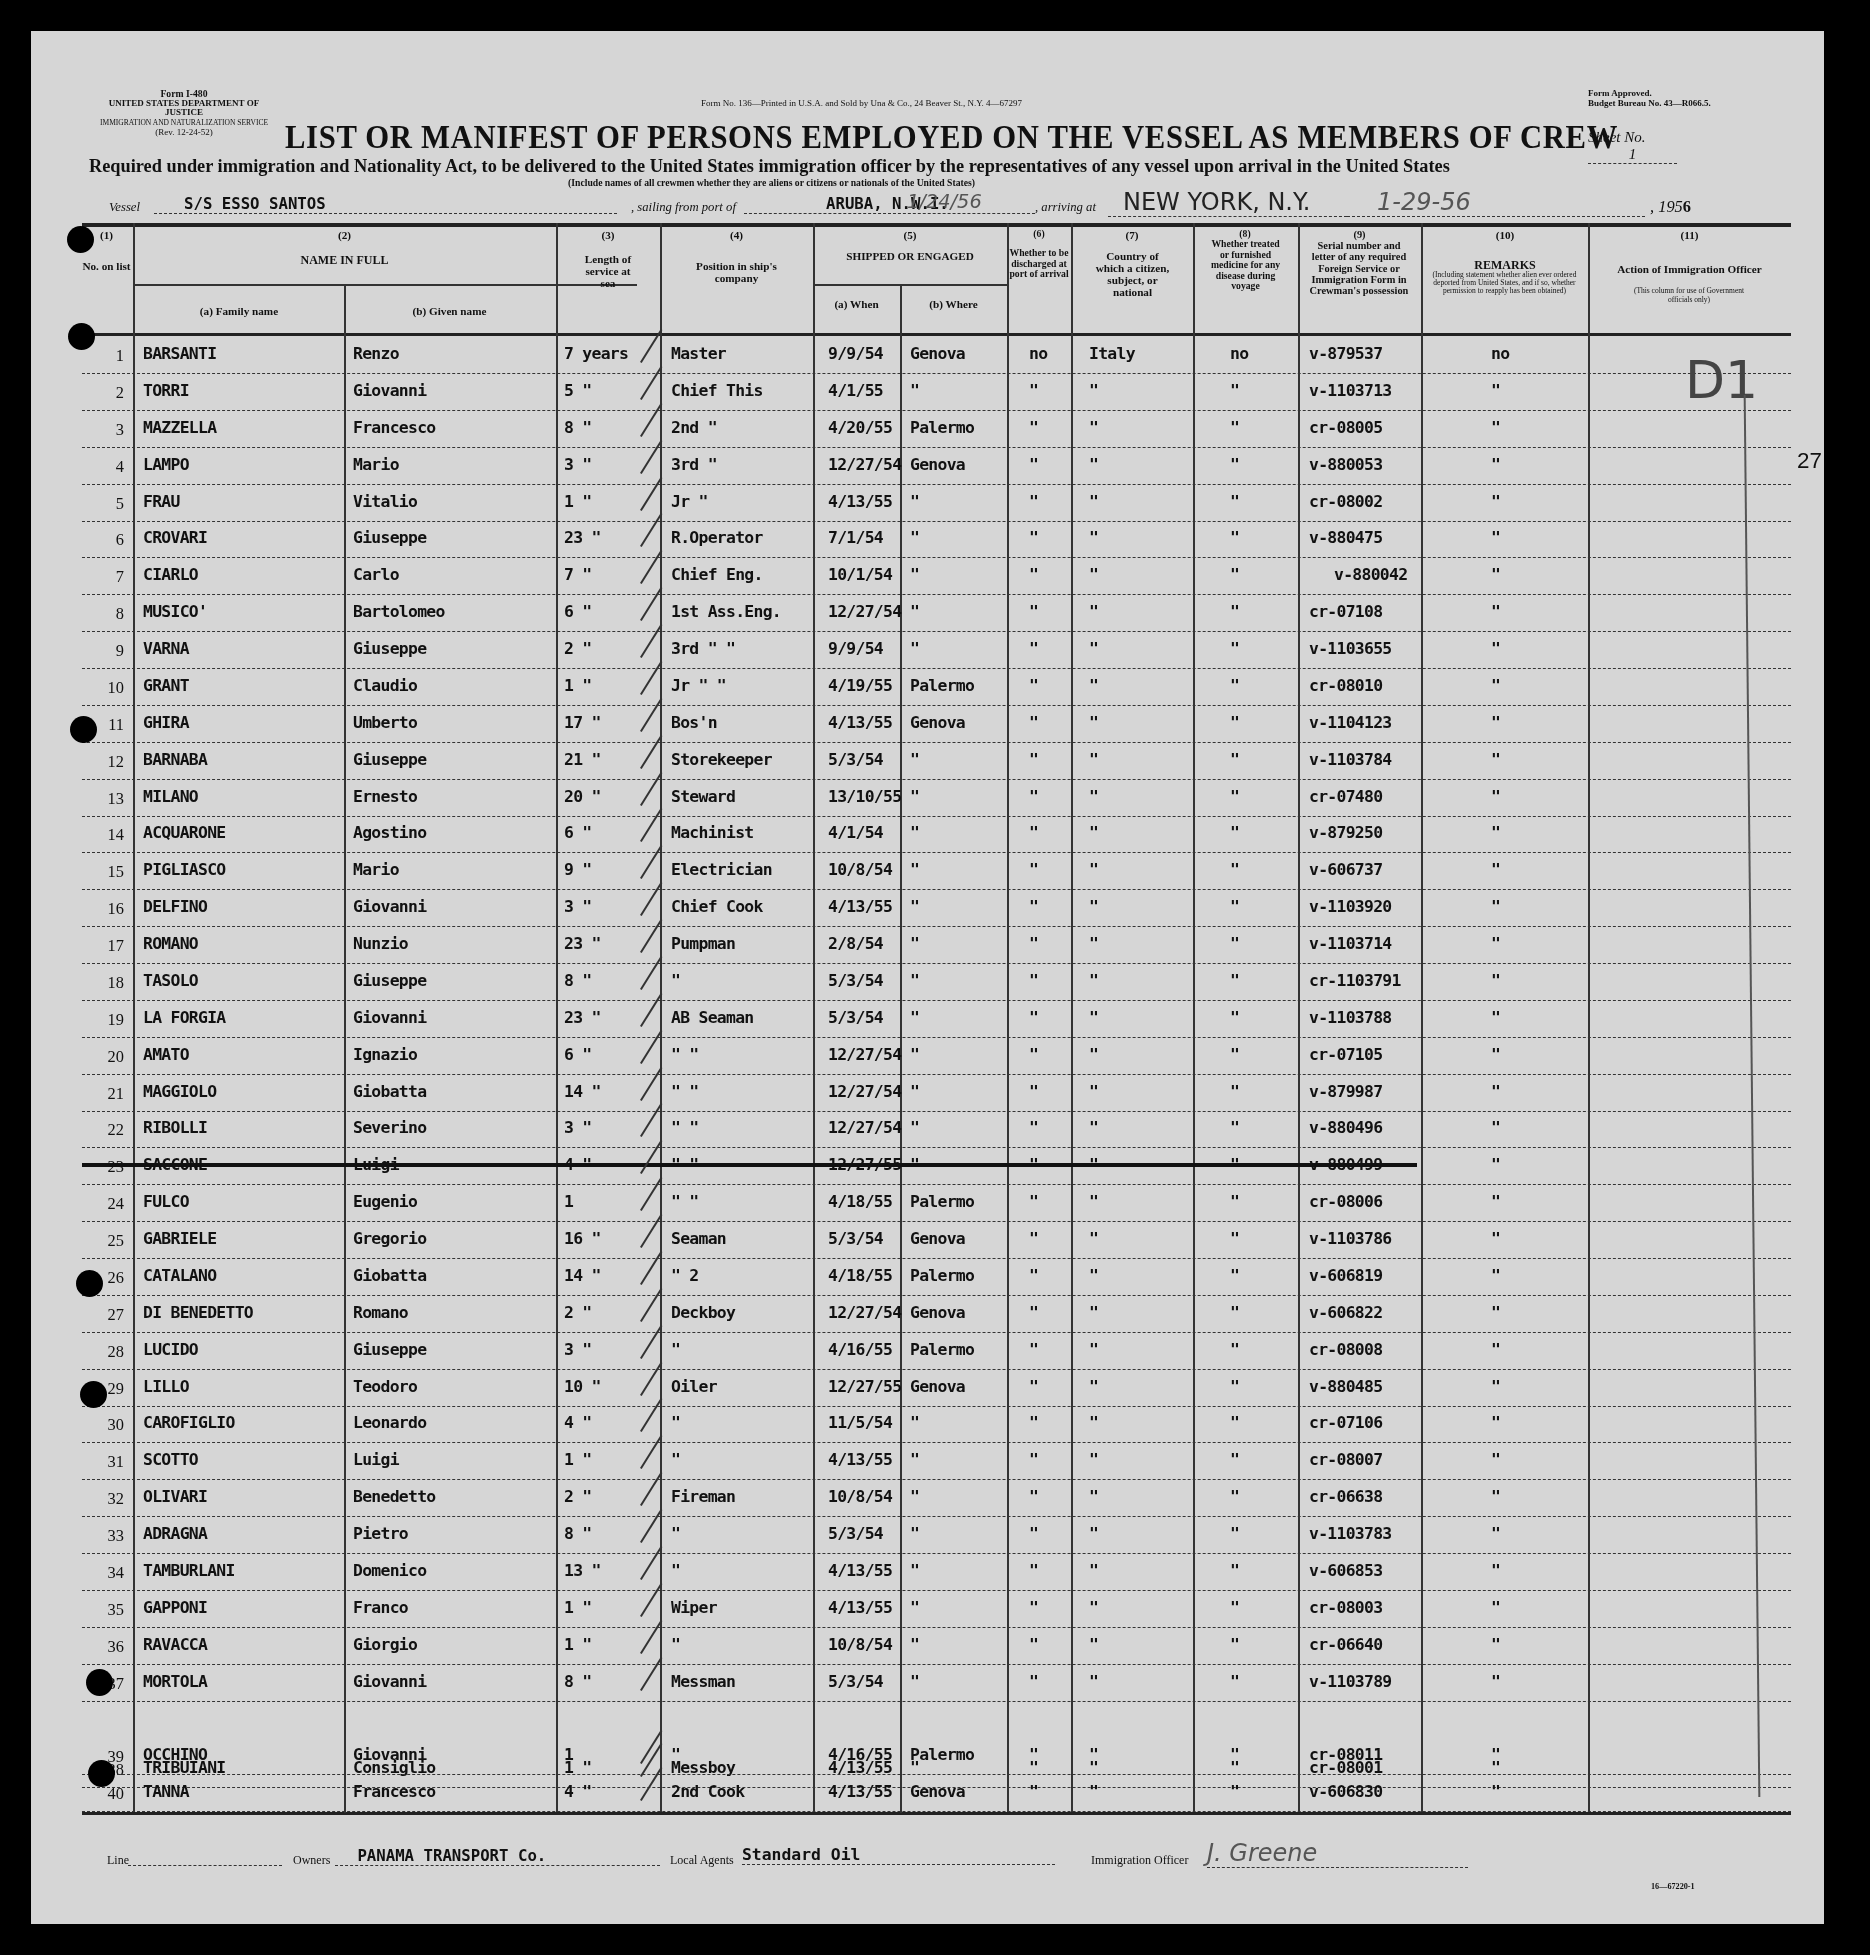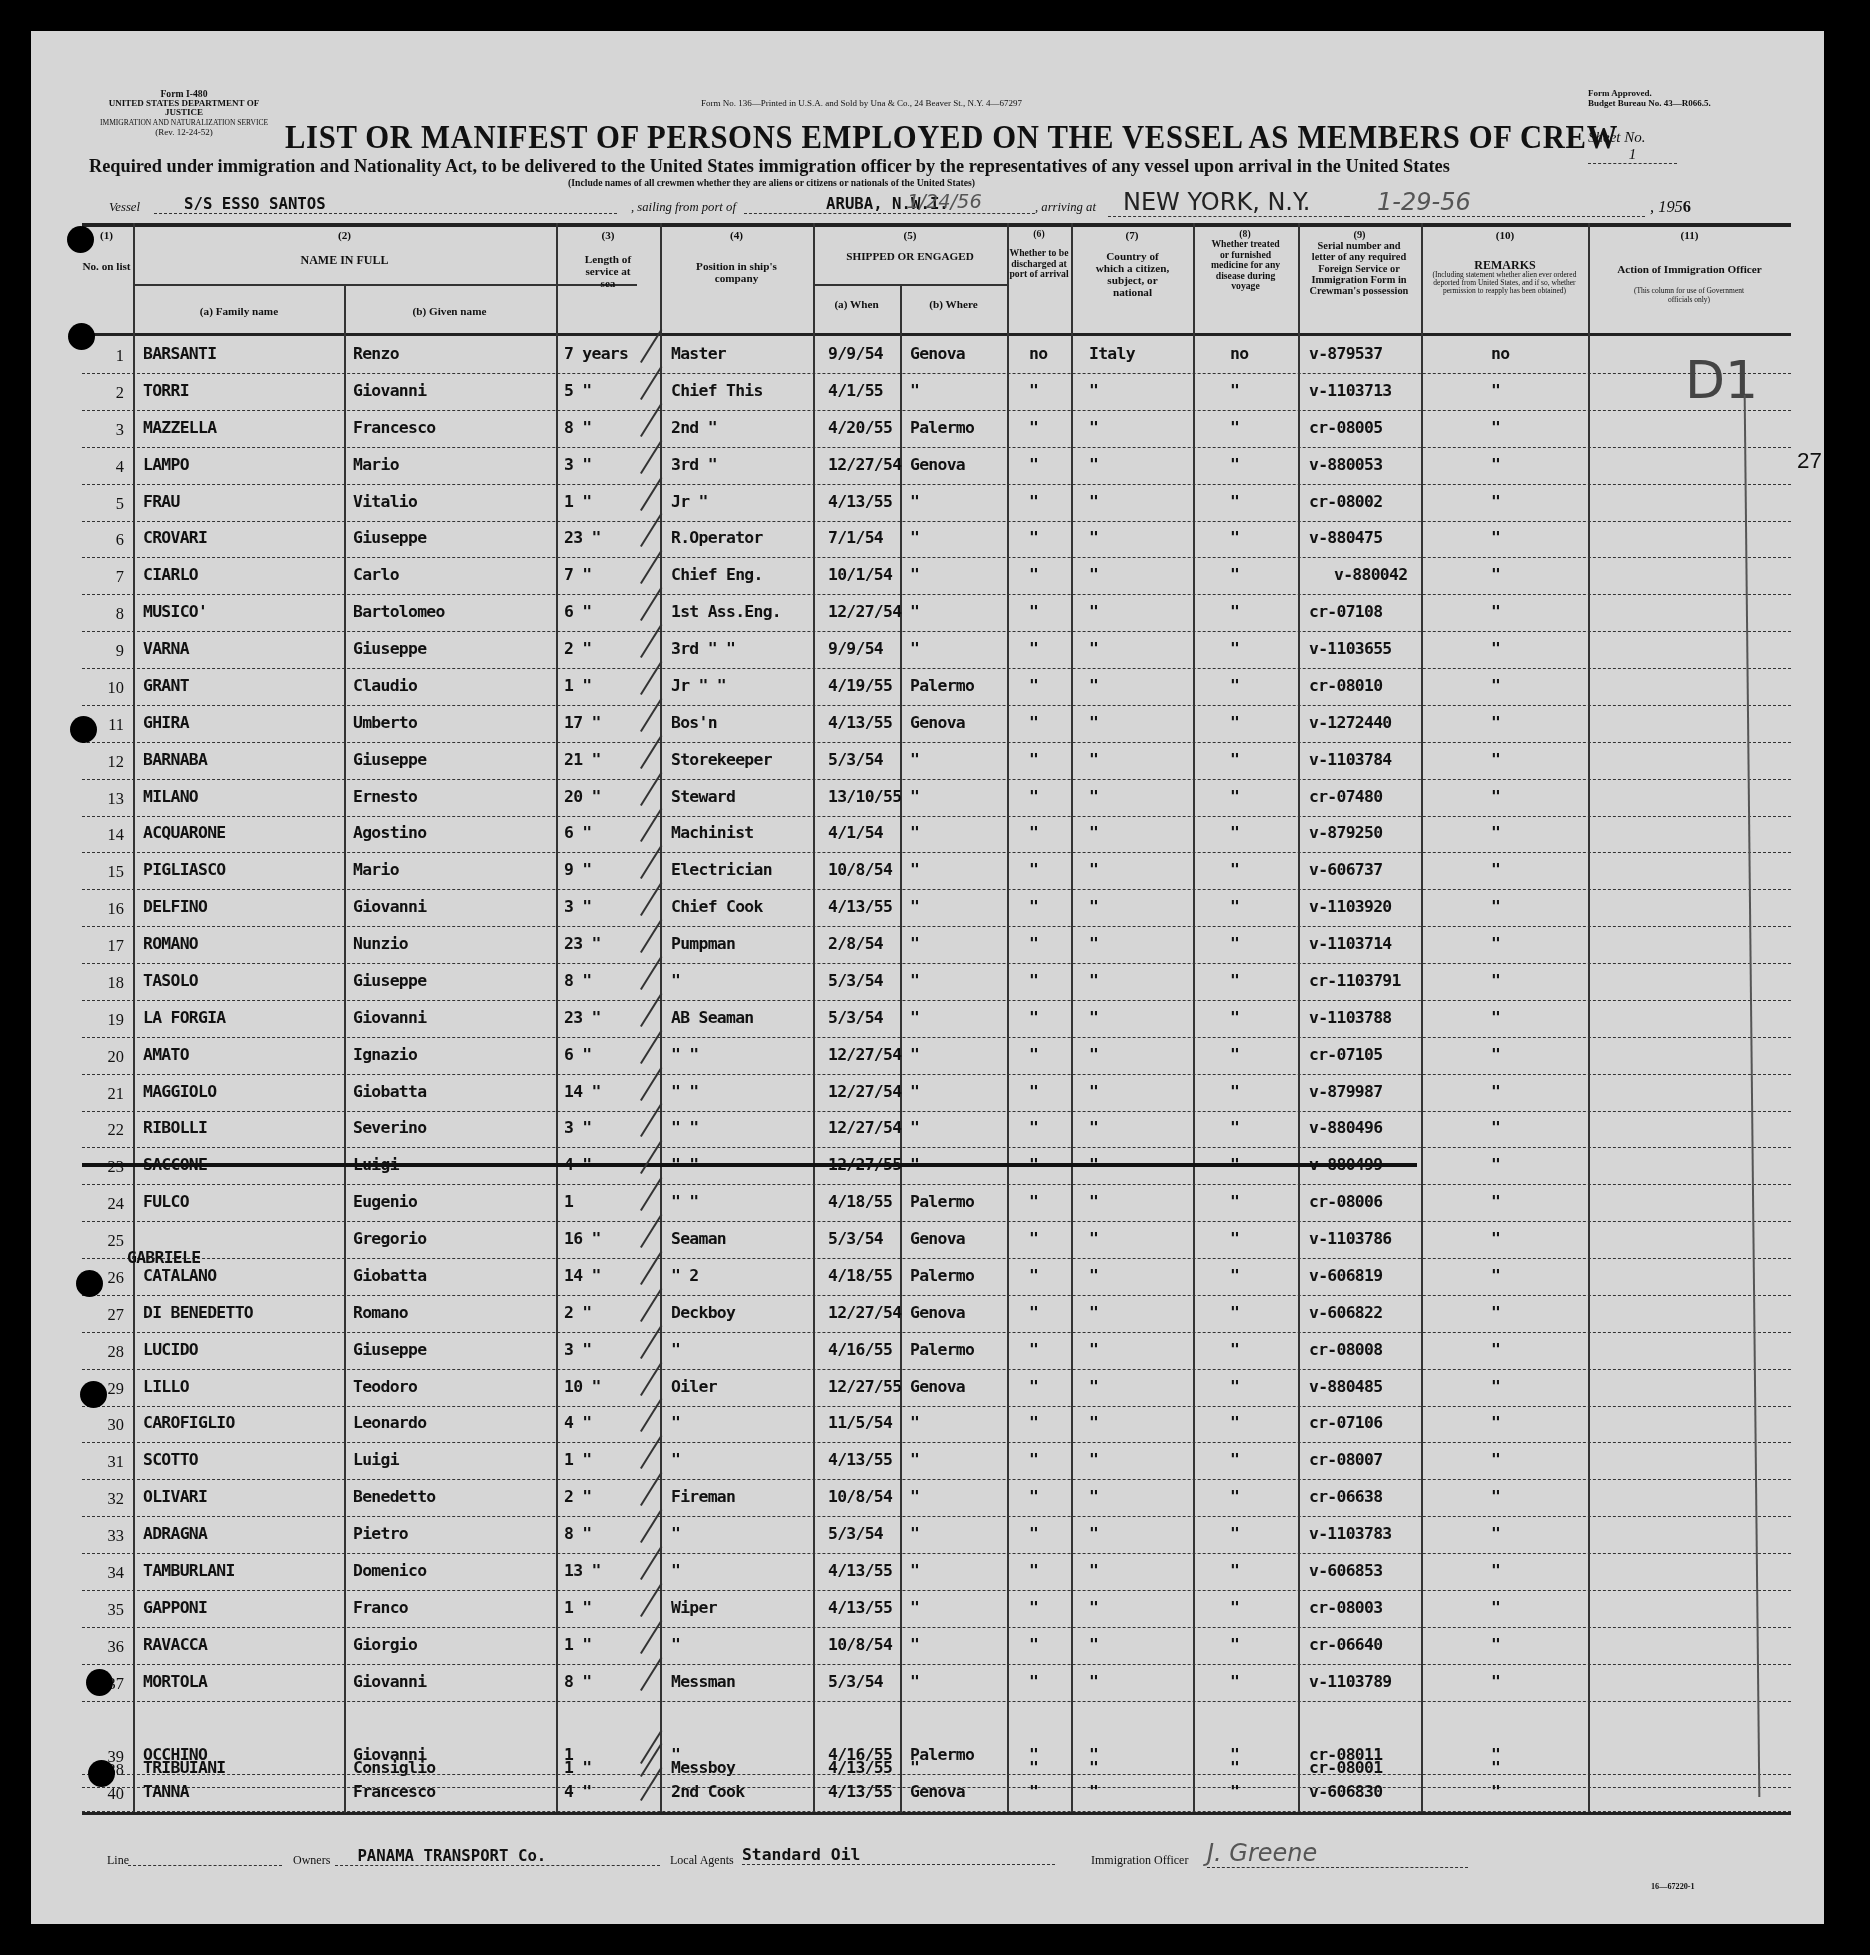--- a/index.html
+++ b/index.html
@@ -290,21 +290,21 @@
           <div class="num">11</div>
           <div class="cell" style="left: 61px;">GHIRA</div>
           <div class="cell" style="left: 271px;">Umberto</div>
           <div class="cell" style="left: 482px;">17 "</div>
           <div class="cell" style="left: 589px;">Bos'n</div>
           <div class="cell" style="left: 746px;">4/13/55</div>
           <div class="cell" style="left: 828px;">Genova</div>
           <div class="cell" style="left: 947px;">"</div>
           <div class="cell" style="left: 1007px;">"</div>
           <div class="cell" style="left: 1148px;">"</div>
-          <div class="cell" style="left: 1227px;">v-1272440</div>
+          <div class="cell" style="left: 1227px;">v-1104123</div>
           <div class="cell" style="left: 1409px;">"</div>
           <div class="tick" style="left: 558px; top: -13.4px; height: 39px; transform: rotate(32deg);"></div>
         </div>
         <div class="row" style="top: 406px;">
           <div class="num">12</div>
           <div class="cell" style="left: 61px;">BARNABA</div>
           <div class="cell" style="left: 271px;">Giuseppe</div>
           <div class="cell" style="left: 482px;">21 "</div>
           <div class="cell" style="left: 589px;">Storekeeper</div>
           <div class="cell" style="left: 746px;">5/3/54</div>
@@ -492,21 +492,21 @@
           <div class="cell" style="left: 828px;">Palermo</div>
           <div class="cell" style="left: 947px;">"</div>
           <div class="cell" style="left: 1007px;">"</div>
           <div class="cell" style="left: 1148px;">"</div>
           <div class="cell" style="left: 1227px;">cr-08006</div>
           <div class="cell" style="left: 1409px;">"</div>
           <div class="tick" style="left: 558px; top: -13.4px; height: 39px; transform: rotate(32deg);"></div>
         </div>
         <div class="row" style="top: 885px;">
           <div class="num">25</div>
-          <div class="cell" style="left: 45px; margin-top: 19px;">GABRIELE</div>
+          <div class="cell" style="left: 61px;">GABRIELE</div>
           <div class="cell" style="left: 271px;">Gregorio</div>
           <div class="cell" style="left: 482px;">16 "</div>
           <div class="cell" style="left: 589px;">Seaman</div>
           <div class="cell" style="left: 746px;">5/3/54</div>
           <div class="cell" style="left: 828px;">Genova</div>
           <div class="cell" style="left: 947px;">"</div>
           <div class="cell" style="left: 1007px;">"</div>
           <div class="cell" style="left: 1148px;">"</div>
           <div class="cell" style="left: 1227px;">v-1103786</div>
           <div class="cell" style="left: 1409px;">"</div>

